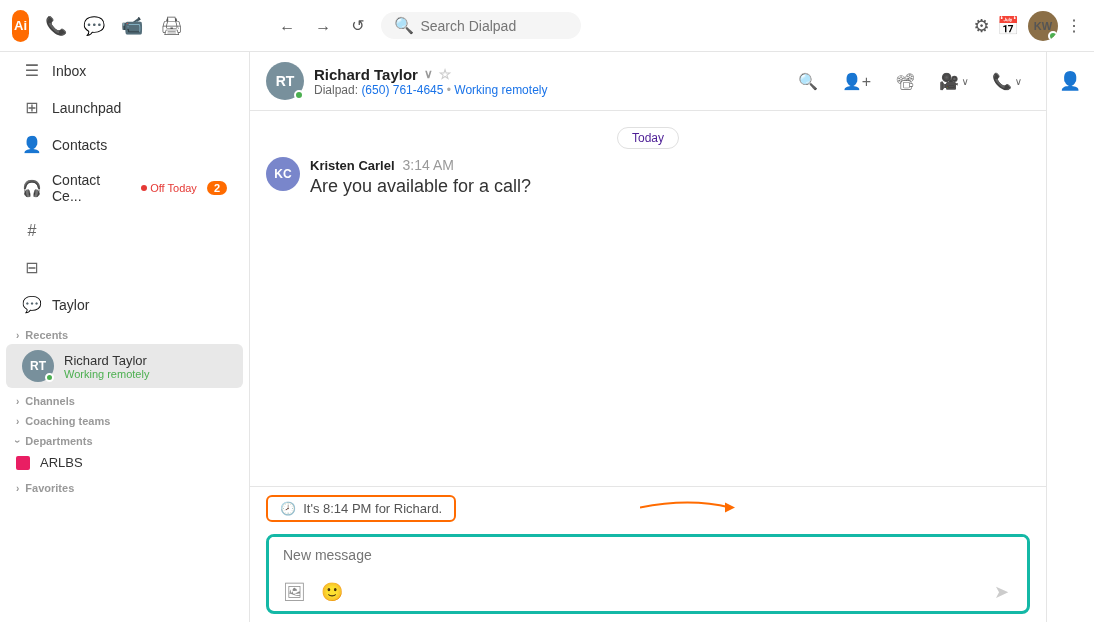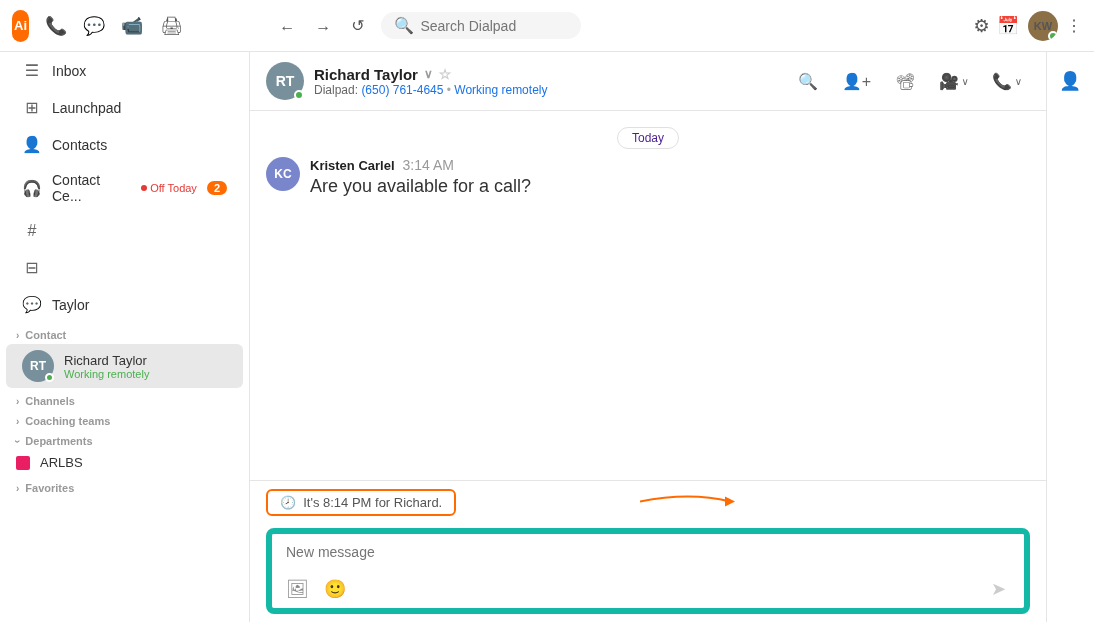--- a/index.html
+++ b/index.html
@@ -66,21 +66,21 @@
     .msg-header { display: flex; align-items: center; gap: 8px; margin-bottom: 3px; }
     .msg-name { font-size: 13px; font-weight: 600; color: #222; }
     .msg-time { font-size: 14px; color: #999; }
     .msg-text { font-size: 18px; color: #333; }
 
     
     .chat-bottom { border-top: 1px solid #e5e5e5; background: #fff; }
     .time-notice { display: flex; align-items: center; gap: 8px; padding: 8px 16px; font-size: 13px; color: #555; position: relative; }
     .time-notice-box { border: 2px solid #ff6b00; border-radius: 6px; padding: 4px 12px; display: flex; align-items: center; gap: 7px; }
     .time-notice-arrow { position: absolute; left: 390px; top: 50%; transform: translateY(-50%); }
-    .new-msg-area { margin: 4px 16px 8px; border: 6px solid #14b8a6; border-radius: 8px; overflow: hidden; }
+    .new-msg-area { margin: 4px 16px 8px; border: 3px solid #14b8a6; border-radius: 8px; overflow: hidden; }
     .new-msg-input { width: 100%; padding: 10px 14px; border: none; outline: none; font-size: 14px; color: #888; resize: none; height: 36px; }
     .new-msg-tools { display: flex; align-items: center; padding: 4px 10px; gap: 8px; }
     .tool-btn { background: none; border: none; cursor: pointer; font-size: 18px; color: #888; padding: 4px; border-radius: 4px; }
     .send-btn { margin-left: auto; background: none; border: none; cursor: pointer; font-size: 18px; color: #ccc; padding: 4px 8px; }
 
     
     .right-panel { width: 48px; border-left: 1px solid #e5e5e5; display: flex; flex-direction: column; align-items: center; padding-top: 12px; background: #fff; }
     .right-panel span { font-size: 18px; color: #888; cursor: pointer; padding: 6px; border-radius: 4px; }
   </style>
 </head>
@@ -148,21 +148,21 @@
     <div class="sidebar-item">
       <span class="sidebar-icon">⊟</span>
     </div>
     <div class="sidebar-item">
       <span class="sidebar-icon">💬</span>
       <span class="sidebar-label">Taylor</span>
     </div>
 
     <div class="sidebar-section">
       <span class="chevron">›</span>
-      <span>Contact</span>
+      <span>Recents</span>
     </div>
 
     <div class="recent-item">
       <div class="recent-avatar">
         <span>RT</span>
         <div class="recent-online"></div>
       </div>
       <div>
         <div class="recent-name">Richard Taylor</div>
         <div class="recent-status">Working remotely</div>

